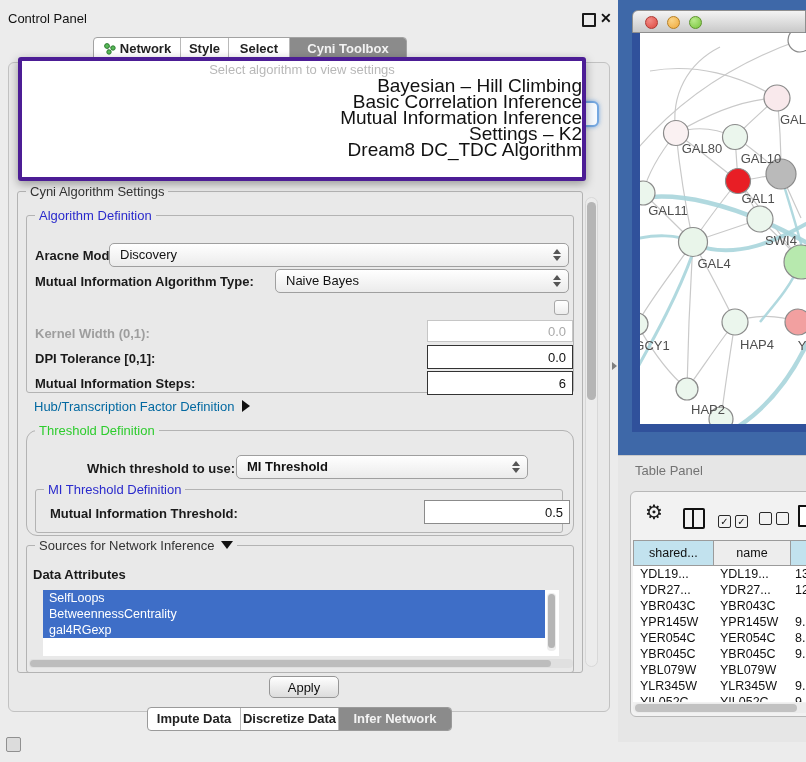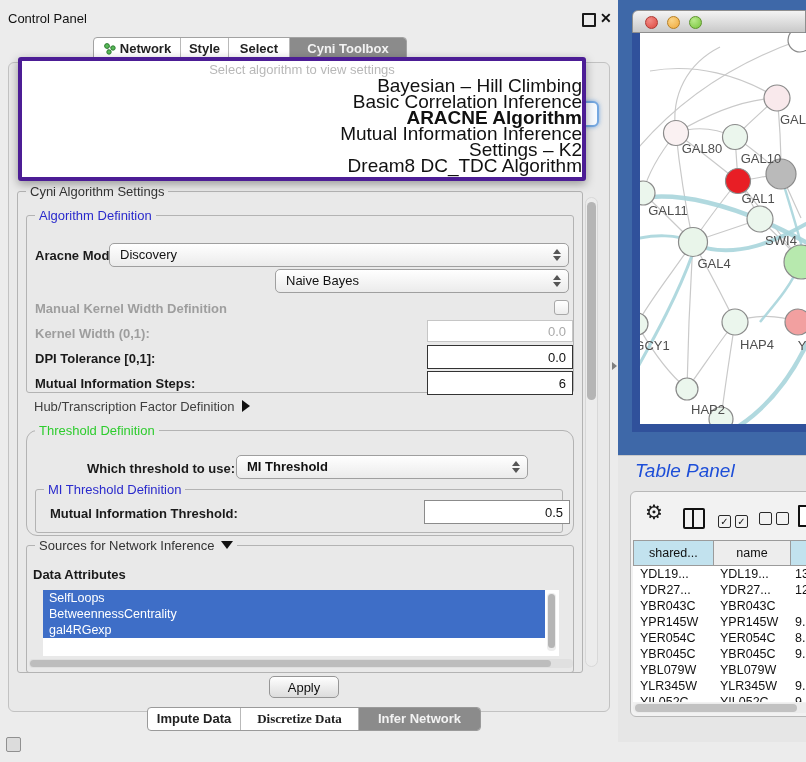--- a/index.html
+++ b/index.html
@@ -18,21 +18,21 @@
   .cp-content{position:absolute;left:8px;top:62px;width:602px;height:650px;background:#e9e9e9;border:1px solid #c2c2c2;border-radius:6px;box-sizing:border-box;}
   
   .bg-combo{position:absolute;left:28px;top:88px;width:549px;height:26px;border:1px solid #9e9e9e;border-radius:6px;background:#f2f2f2;box-sizing:border-box;}
   .bg-combo-text{position:absolute;left:14px;top:0;line-height:24px;font-size:13px;color:#bcbcbc;}
   .bg-focus-btn{position:absolute;left:564px;top:38px;width:26px;height:26px;border:2px solid #74a7e0;border-radius:6px;background:#f6faff;box-shadow:0 0 4px rgba(90,150,220,.8);box-sizing:border-box;}
   
   .group{position:absolute;border:1px solid #b3b3b3;border-radius:3px;}
   .glabel{position:absolute;top:-8px;left:8px;background:#e9e9e9;padding:0 4px;font-size:13px;white-space:nowrap;}
   .blue{color:#2a2acc;}.green{color:#2ecc2e;}.dark{color:#333;}
   .rlabel{position:absolute;font-size:13px;font-weight:bold;color:#1a1a1a;white-space:nowrap;}
-  .plain{font-weight:normal;color:#404040;}
+  .plain{font-weight:normal;color:#0369a1;}
   .grayed{color:#9e9e9e;}
   .combo{position:absolute;border:1px solid #9f9f9f;border-radius:5px;background:linear-gradient(#ffffff,#ebebeb);box-sizing:border-box;}
   .combo-text{position:absolute;left:10px;top:0;line-height:22px;font-size:13px;color:#111;white-space:nowrap;}
   .combo-arrows{position:absolute;right:7px;top:50%;transform:translateY(-50%);}
   .arr-up{width:0;height:0;border-left:4px solid transparent;border-right:4px solid transparent;border-bottom:5px solid #555;margin-bottom:2px;}
   .arr-dn{width:0;height:0;border-left:4px solid transparent;border-right:4px solid transparent;border-top:5px solid #555;}
   .tinput{position:absolute;box-sizing:border-box;background:#fff;font-size:13px;text-align:right;padding:0 6px;border:1.5px solid #333;font-family:"Liberation Sans",sans-serif;color:#111;}
   .tinput.soft{border:1px solid #c6c6c6;color:#a9a9a9;}
   .tinput.mid{border:1px solid #8b8b8b;}
   .checkbox{position:absolute;width:15px;height:15px;border:1px solid #a8a8a8;border-radius:3px;background:linear-gradient(#ffffff,#ededed);box-sizing:border-box;}
@@ -59,21 +59,21 @@
   #net-window{position:absolute;left:14px;top:10px;width:174px;height:422px;}
   .mac-titlebar{position:absolute;left:0;top:0;width:174px;height:23px;background:linear-gradient(#f4f4f4,#c9c9c9);border:1px solid #8f8f8f;border-radius:6px 0 0 0;box-sizing:border-box;}
   .tl{position:absolute;top:5px;width:13px;height:13px;border-radius:50%;box-sizing:border-box;}
   .tl.red{left:12px;background:radial-gradient(circle at 35% 30%,#f28b85,#dd4840);border:1px solid #ad3832;}
   .tl.yellow{left:34px;background:radial-gradient(circle at 35% 30%,#fad487,#f0a93c);border:1px solid #b77f22;}
   .tl.green{left:56px;background:radial-gradient(circle at 35% 30%,#b9ea8c,#77c43c);border:1px solid #5d942c;}
   .net-canvas{position:absolute;left:0;top:23px;width:174px;height:399px;border-left:8px solid #30519b;border-bottom:8px solid #30519b;background:#fff;box-sizing:border-box;overflow:hidden;}
   .divider-arrow{position:absolute;left:612px;top:362px;width:0;height:0;border-top:4px solid transparent;border-bottom:4px solid transparent;border-left:5px solid #7f7f7f;}
   
   #table-panel{position:absolute;left:618px;top:455px;width:188px;height:287px;background:#e6e6e6;border-top:1px solid #c9c9c9;box-sizing:border-box;}
-  .tp-title{position:absolute;left:17px;top:0;line-height:29px;font-size:19px;color:#1d4ed8;font-style:italic;}
+  .tp-title{position:absolute;left:17px;top:0;line-height:29px;font-size:13px;color:#737373;}
   .tp-inner{position:absolute;left:12px;top:35px;width:240px;height:226px;background:#f2f2f2;border:1px solid #b8b8b8;border-radius:6px;box-sizing:border-box;}
   .gear{position:absolute;left:14px;top:8px;font-size:20px;color:#1a1a1a;}
   .colicon{position:absolute;left:52px;top:16px;width:18px;height:17px;border:2px solid #111;border-radius:2px;}
   .colicon:before{content:"";position:absolute;left:7px;top:0;width:2px;height:17px;background:#111;}
   .cbx{display:inline-block;width:11px;height:11px;border:1.5px solid #2a2a2a;border-radius:2px;font-size:10px;line-height:11px;text-align:center;color:#111;margin-right:4px;}
   .cbx-group{position:absolute;top:19px;}
   .docicon{position:absolute;left:167px;top:13px;width:14px;height:18px;border:2px solid #111;border-radius:1px;background:#fff;}
   .tp-table{position:absolute;left:2px;top:48px;width:236px;}
   .tp-header{display:flex;height:26px;border-top:1px solid #9b9b9b;border-bottom:1px solid #9b9b9b;border-left:1px solid #9b9b9b;box-sizing:border-box;}
   .tp-hcell{border-right:1px solid #9b9b9b;box-sizing:border-box;font-size:12.5px;line-height:24px;text-align:center;color:#111;overflow:hidden;}
@@ -124,29 +124,29 @@
 
           <span class="rlabel" style="left:8px;top:32px;">Aracne Mode:</span>
           <div class="combo" style="left:82px;top:27px;width:460px;height:24px;">
             <span class="combo-text">Discovery</span>
             <span class="combo-arrows">
                 <span class="arr-up" style="display:block;"></span>
                 <span class="arr-dn" style="display:block;"></span>
               </span>
           </div>
 
+          <span class="rlabel" style="left:8px;top:58px;">Mutual Information Algorithm Type:</span>
           <div class="combo" style="left:248px;top:53px;width:294px;height:24px;">
             <span class="combo-text">Naive Bayes</span>
             <span class="combo-arrows">
                 <span class="arr-up" style="display:block;"></span>
                 <span class="arr-dn" style="display:block;"></span>
               </span>
           </div>
 
-          <span class="rlabel grayed" style="left:8px;top:85px;">Manual Kernel Width Definition</span>
           <span class="checkbox" style="left:527px;top:84px;"></span>
 
           <span class="rlabel grayed" style="left:8px;top:110px;">Kernel Width (0,1):</span>
           <input class="tinput soft" style="left: 400px; top: 104px; width: 146px; height: 22px;" readonly="" value="0.0">
 
           <span class="rlabel" style="left:8px;top:135px;">DPI Tolerance [0,1]:</span>
           <input class="tinput" style="left: 400px; top: 129px; width: 146px; height: 24px;" readonly="" value="0.0">
 
           <span class="rlabel" style="left:8px;top:160px;">Mutual Information Steps:</span>
           <input class="tinput" style="left: 400px; top: 155px; width: 146px; height: 24px;" readonly="" value="6">
@@ -196,29 +196,28 @@
 
       <div class="vscroll">
           <div class="vthumb"></div>
         </div>
 
       <button class="apply">Apply</button>
     </div>
 
     <div class="cp-bottom-tabs" id="bottomTabs">
         <div class="cp-tab" style="width: 92px;">Impute Data</div>
-        <div class="cp-tab" style="width: 118px; font-family: Liberation Serif, serif;">Discretize Data</div>
-        <div class="cp-tab sel" style="width: 122px;">Infer Network</div>
+        <div class="cp-tab" style="width: 98px;">Discretize Data</div>
+        <div class="cp-tab sel" style="width: 113px;">Infer Network</div>
       </div>
 
     <div class="algo-popup" id="algoPopup">
       <div class="popup-placeholder">Select algorithm to view settings</div>
     <div class="popup-item">Bayesian – Hill Climbing</div>
         <div class="popup-item">Basic Correlation Inference</div>
-        <div class="popup-item sel">ARACNE Algorithm</div>
         <div class="popup-item">Mutual Information Inference</div>
         <div class="popup-item">Settings – K2</div>
         <div class="popup-item">Dream8 DC_TDC Algorithm</div>
       </div>
 
     <div class="mini-icon"></div>
   </div>
 
   <div id="desktop">
     <div id="net-window">

